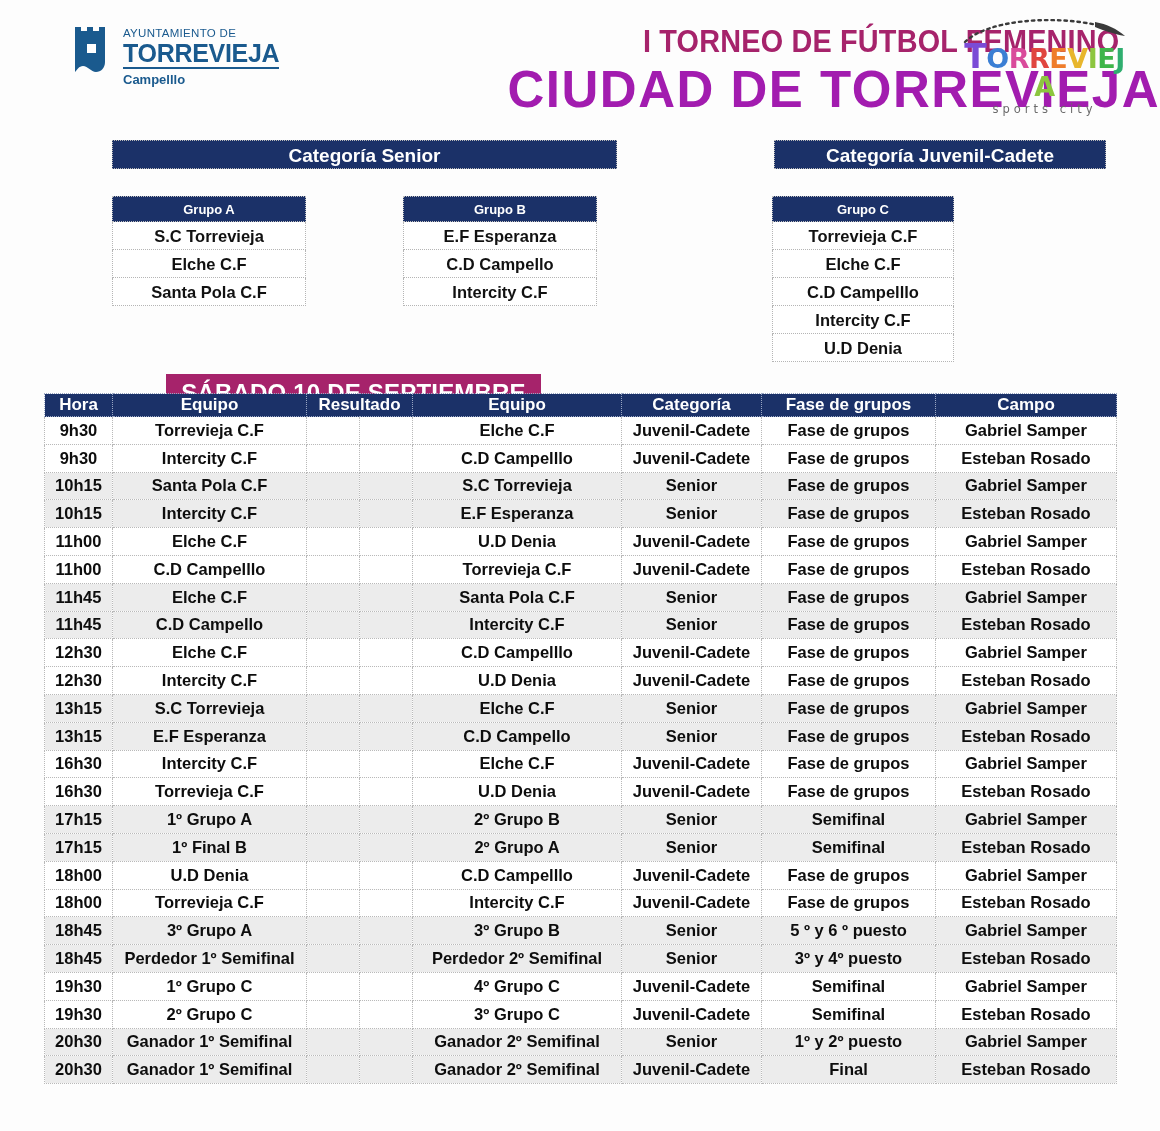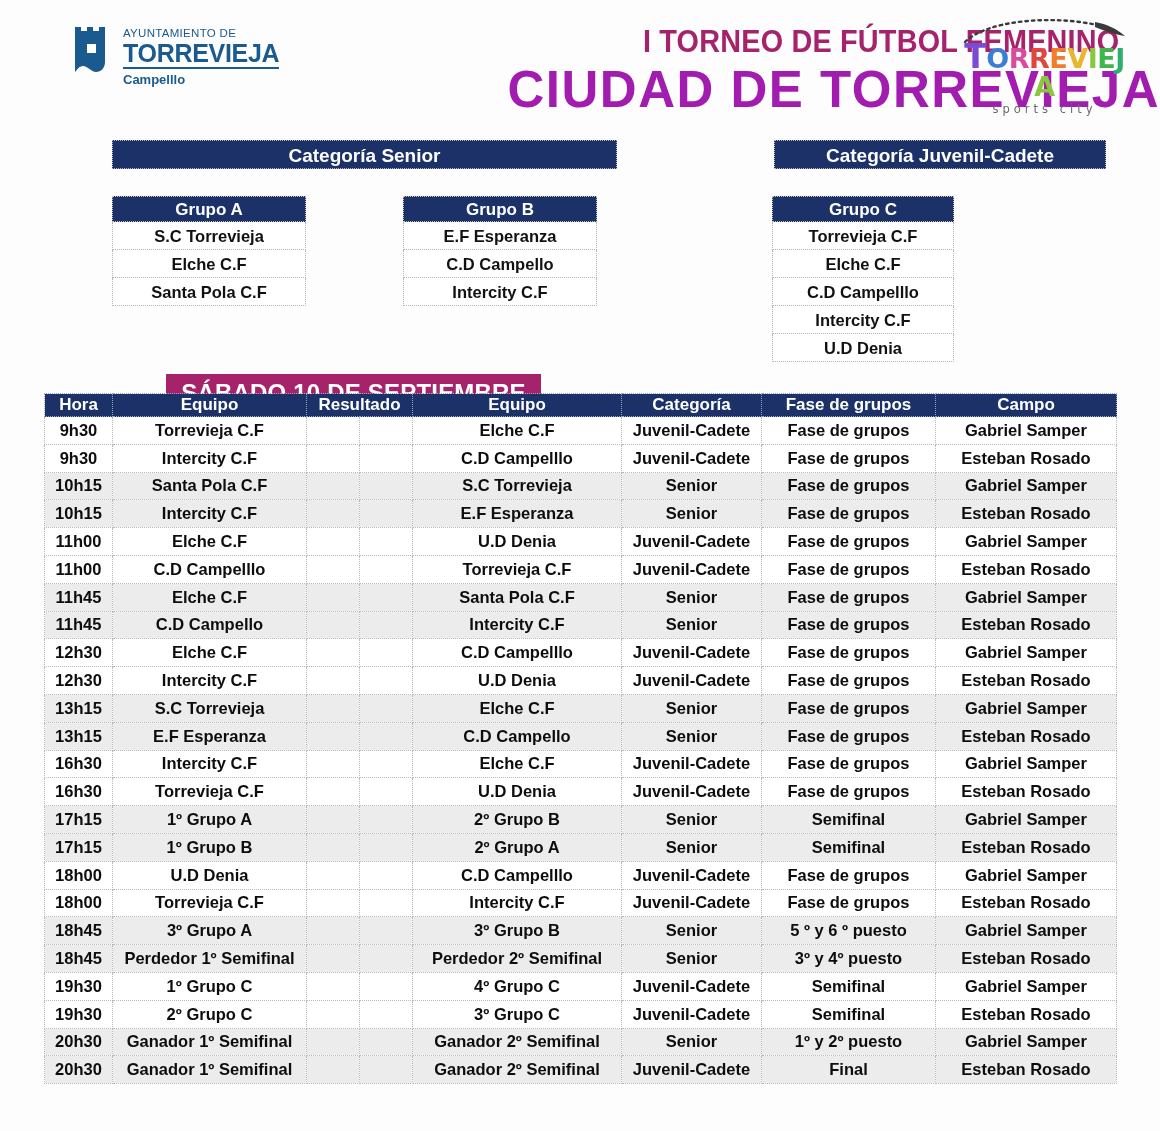--- a/index.html
+++ b/index.html
@@ -134,21 +134,21 @@
   .groups { position: relative; height: 170px; margin-top: 24px; }
 
   .group-box { position: absolute; width: 194px; }
   .group-a { left: 112px; }
   .group-b { left: 403px; }
   .group-c { left: 772px; width: 182px; }
 
   .group-head {
     background: #1b3168;
     color: #ffffff;
-    font-size: 17px;
+    font-size: 13px;
     font-weight: 700;
     text-align: center;
     height: 26px;
     line-height: 26px;
     border: 1px dotted #c0c0c0;
   }
   .group-team {
     background: #ffffff;
     color: #111111;
     font-size: 16.5px;
@@ -462,21 +462,21 @@
             <td>1º Grupo A</td>
             <td></td>
             <td></td>
             <td>2º Grupo B</td>
             <td>Senior</td>
             <td>Semifinal</td>
             <td>Gabriel Samper</td>
           </tr>
           <tr class="alt">
             <td>17h15</td>
-            <td>1º Grupo B</td>
+            <td>1º Final B</td>
             <td></td>
             <td></td>
             <td>2º Grupo A</td>
             <td>Senior</td>
             <td>Semifinal</td>
             <td>Esteban Rosado</td>
           </tr>
           <tr class="plain">
             <td>18h00</td>
             <td>U.D Denia</td>

